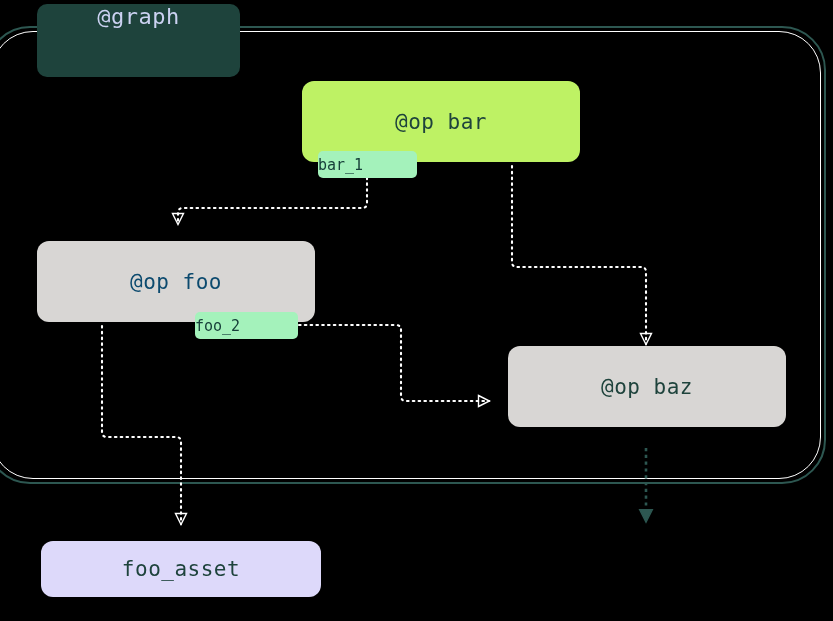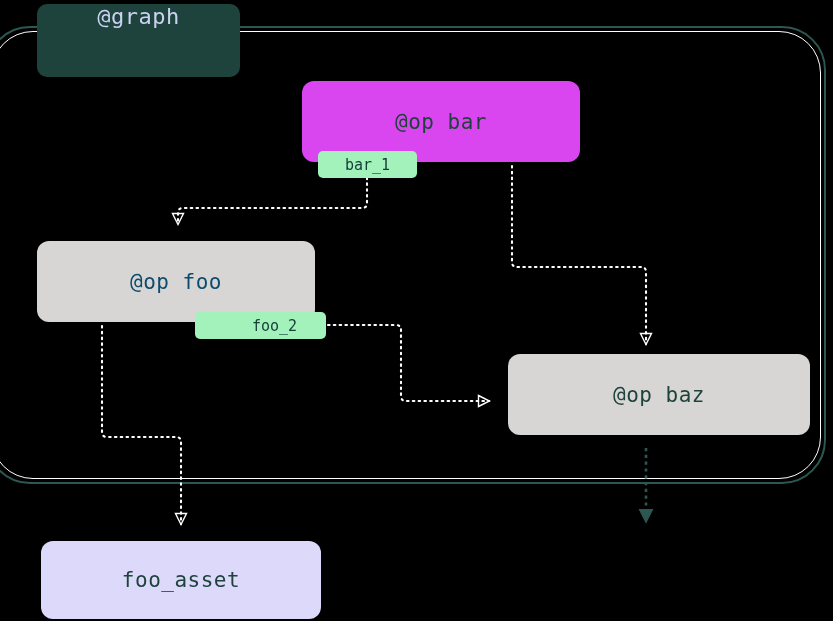--- a/index.html
+++ b/index.html
@@ -75,21 +75,20 @@
     letter-spacing: 0.5px;
   }
   .port {
     position: absolute;
     background: #a4f2bb;
     color: #17403a;
     border-radius: 5px;
     font-size: 15px;
     display: flex;
     align-items: center;
-    justify-content: center;
     height: 27px;
     z-index: 5;
   }
 
   
   .asset-node {
     position: absolute;
     background: #ddd9fa;
     border-radius: 12px;
     display: flex;
@@ -132,40 +131,40 @@
     <path d="M102,326 L102,432 Q102,437 107,437 L176,437 Q181,437 181,442 L181,524" fill="none" stroke="#ffffff" stroke-width="2.1" stroke-dasharray="1.6 4.2" stroke-linecap="round" marker-end="url(#hollow-down)"></path>
 
     <path d="M646,448 L646,522" fill="none" stroke="#2d5751" stroke-width="2.6" stroke-dasharray="3.2 3.6" stroke-linecap="butt" marker-end="url(#filled-down)"></path>
   </svg>
 
   <div class="graph-title" id="graph-title" style="left: 37px; top: 4px; width: 203px; height: 73px; background: rgb(30, 67, 60); color: rgb(204, 210, 242);">
     <span>@graph</span>
   </div>
 
   <div class="op-node" id="op-bar" style="left: 302px; top: 81px; width: 278px; height: 81px;">
-    <div class="op-body" style="height: 81px; background: #d946ef; color: rgb(30, 67, 60);">
+    <div class="op-body" style="height: 81px; background: #bef264; color: rgb(30, 67, 60);">
       <span>@op bar</span>
     </div>
   </div>
   <div class="port" id="port-bar_1" style="left: 318px; top: 151px; width: 99px;">
     <span>bar_1</span>
   </div>
 
   <div class="op-node" id="op-foo" style="left: 37px; top: 241px; width: 278px; height: 81px;">
     <div class="op-body" style="height: 81px; background: rgb(216, 214, 212); color: #0c4a6e;">
       <span>@op foo</span>
     </div>
   </div>
-  <div class="port" id="port-foo_2" style="left: 195px; top: 312px; width: 103px; padding-left: 28px;">
+  <div class="port" id="port-foo_2" style="left: 195px; top: 312px; width: 103px;">
     <span>foo_2</span>
   </div>
 
-  <div class="op-node" id="op-baz" style="left: 508px; top: 354px; width: 278px; height: 81px; padding-left: 24px;">
+  <div class="op-node" id="op-baz" style="left: 508px; top: 346px; width: 278px; height: 81px;">
     <div class="op-body" style="height: 81px; background: rgb(216, 214, 212); color: rgb(30, 67, 60);">
       <span>@op baz</span>
     </div>
   </div>
 
-  <div class="asset-node" id="asset-foo_asset" style="left: 41px; top: 541px; width: 280px; height: 78px; background: rgb(221, 217, 250); color: rgb(30, 67, 60);">
+  <div class="asset-node" id="asset-foo_asset" style="left: 41px; top: 541px; width: 280px; height: 56px; background: rgb(221, 217, 250); color: rgb(30, 67, 60);">
     <span>foo_asset</span>
   </div>
 
 </div>
 
 </body></html>

